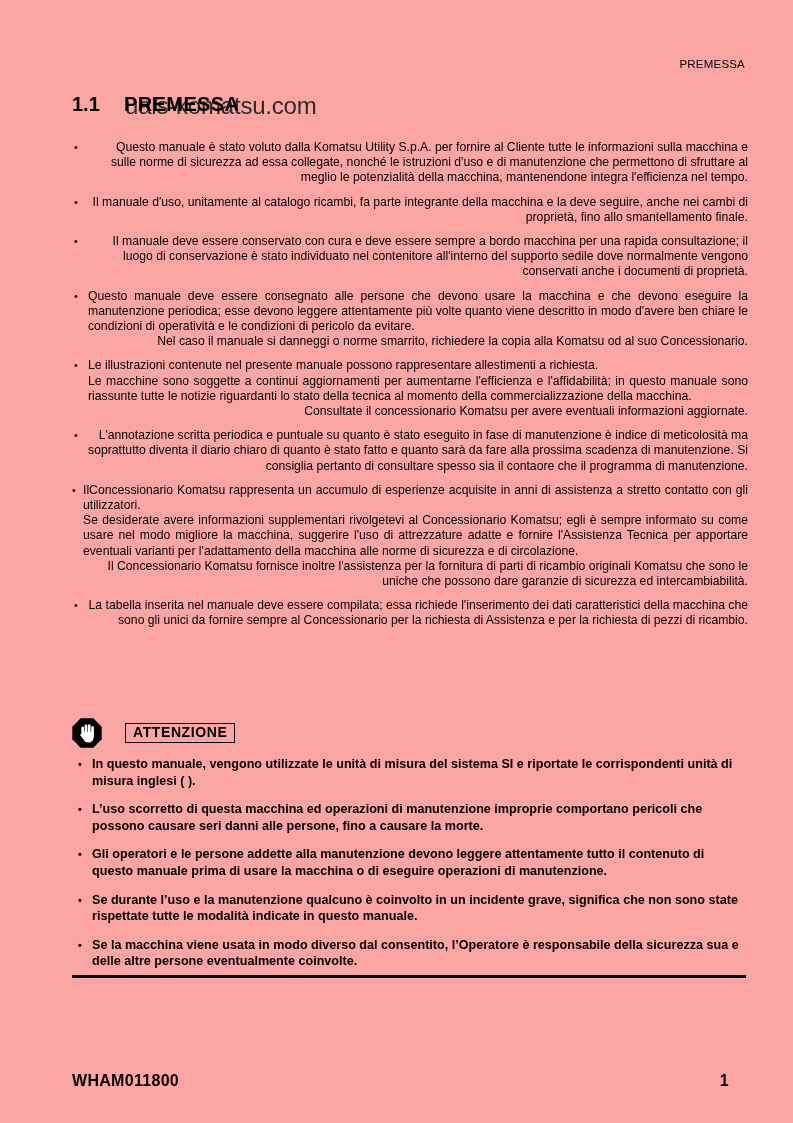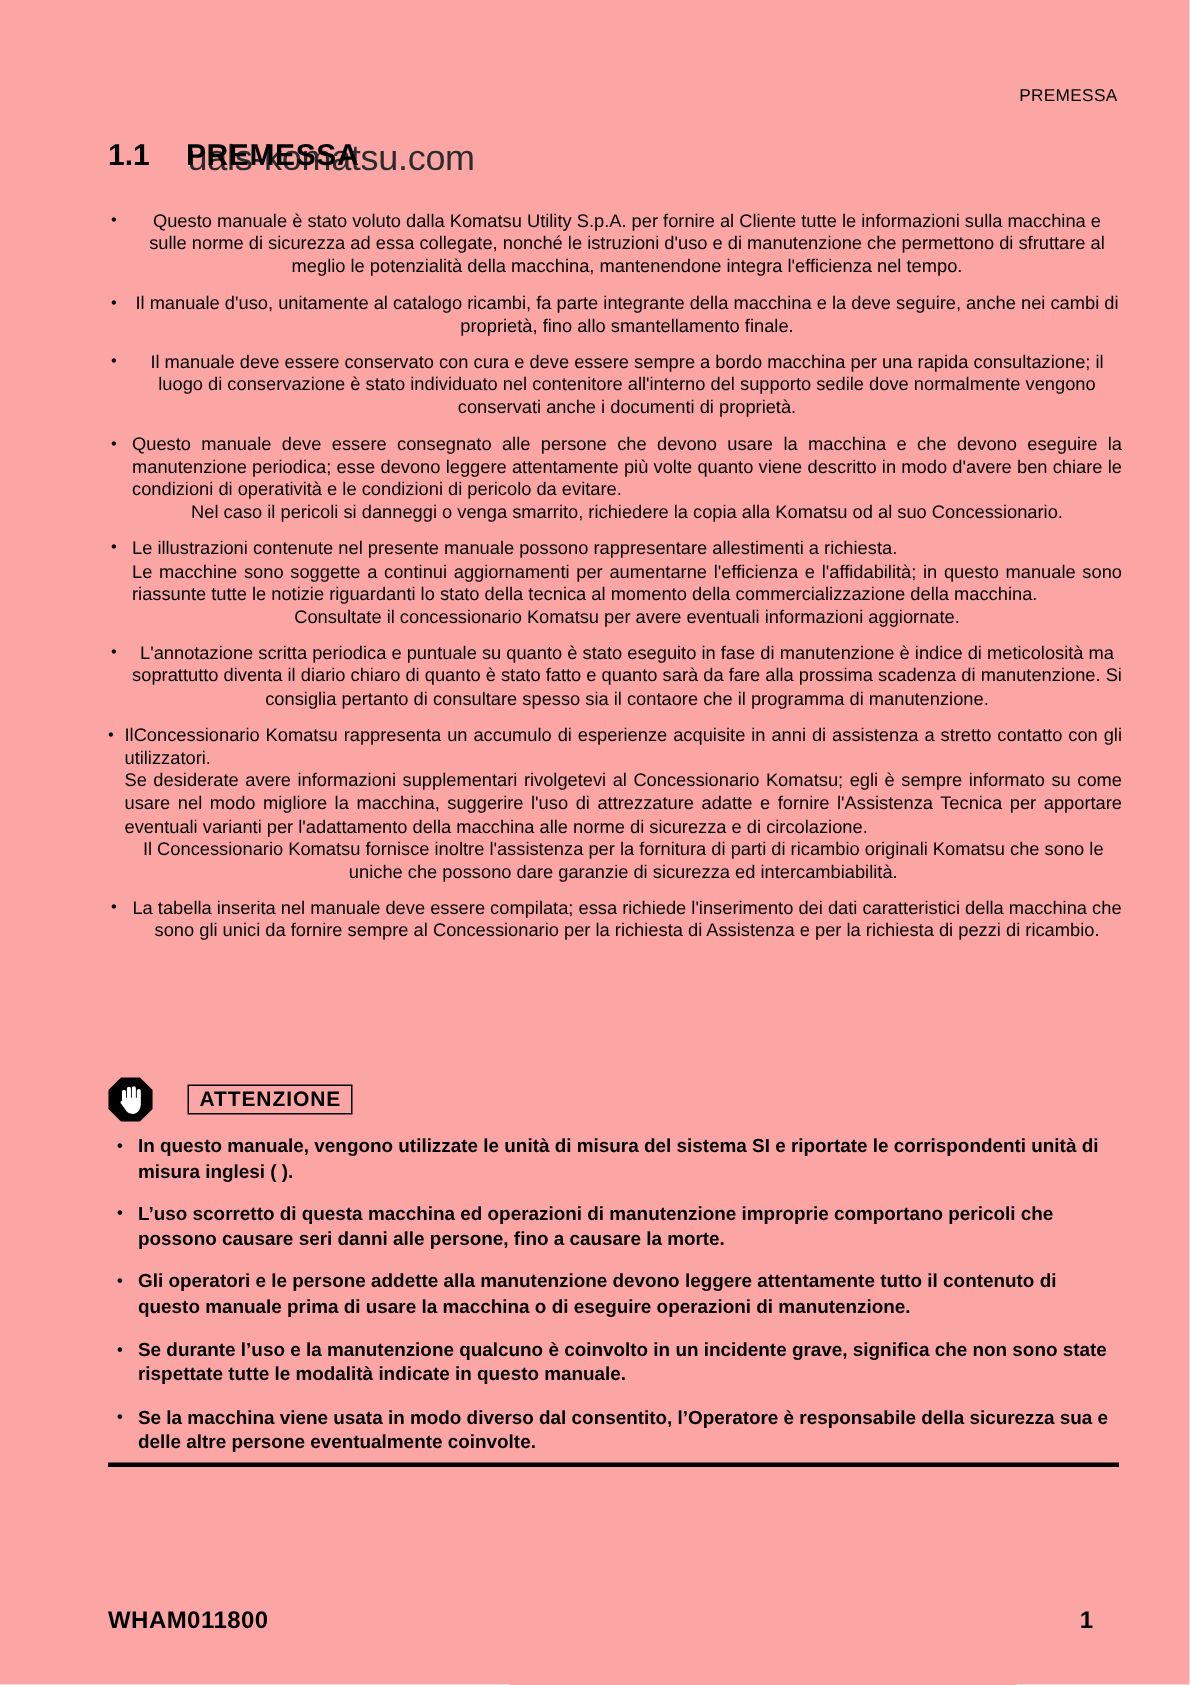--- a/index.html
+++ b/index.html
@@ -102,21 +102,21 @@
   }
   ul.blist > li.tight-bullet::before {
     left: 0px;
   }
   ul.blist p {
     margin: 0;
     text-align: justify;
   }
   ul.blist p.last-line,
   ul.blist p.noj {
-    text-align: center;
+    text-align: right;
   }
 
   
   .attenzione-head {
     position: absolute;
     top: 718px;
     left: 72px;
     display: flex;
     align-items: center;
     gap: 23px;
@@ -212,21 +212,21 @@
           <p class="last-line">Questo manuale è stato voluto dalla Komatsu Utility S.p.A. per fornire al Cliente tutte le informazioni sulla macchina e sulle norme di sicurezza ad essa collegate, nonché le istruzioni d'uso e di manutenzione che permettono di sfruttare al meglio le potenzialità della macchina, mantenendone integra l'efficienza nel tempo.</p>
         </li>
         <li>
           <p class="last-line">Il manuale d'uso, unitamente al catalogo ricambi, fa parte integrante della macchina e la deve seguire, anche nei cambi di proprietà, fino allo smantellamento finale.</p>
         </li>
         <li>
           <p class="last-line">Il manuale deve essere conservato con cura e deve essere sempre a bordo macchina per una rapida consultazione; il luogo di conservazione è stato individuato nel contenitore all'interno del supporto sedile dove normalmente vengono conservati anche i documenti di proprietà.</p>
         </li>
         <li>
           <p>Questo manuale deve essere consegnato alle persone che devono usare la macchina e che devono eseguire la manutenzione periodica; esse devono leggere attentamente più volte quanto viene descritto in modo d'avere ben chiare le condizioni di operatività e le condizioni di pericolo da evitare.</p>
-          <p class="last-line">Nel caso il pericoli si danneggi o venga smarrito, richiedere la copia alla Komatsu od al suo Concessionario.</p>
+          <p class="last-line">Nel caso il manuale si danneggi o norme smarrito, richiedere la copia alla Komatsu od al suo Concessionario.</p>
         </li>
         <li>
           <p>Le illustrazioni contenute nel presente manuale possono rappresentare allestimenti a richiesta.</p>
           <p>Le macchine sono soggette a continui aggiornamenti per aumentarne l'efficienza e l'affidabilità; in questo manuale sono riassunte tutte le notizie riguardanti lo stato della tecnica al momento della commercializzazione della macchina.</p>
           <p class="last-line">Consultate il concessionario Komatsu per avere eventuali informazioni aggiornate.</p>
         </li>
         <li>
           <p class="last-line">L'annotazione scritta periodica e puntuale su quanto è stato eseguito in fase di manutenzione è indice di meticolosità ma soprattutto diventa il diario chiaro di quanto è stato fatto e quanto sarà da fare alla prossima scadenza di manutenzione. Si consiglia pertanto di consultare spesso sia il contaore che il programma di manutenzione.</p>
         </li>
         <li class="tight-bullet">

